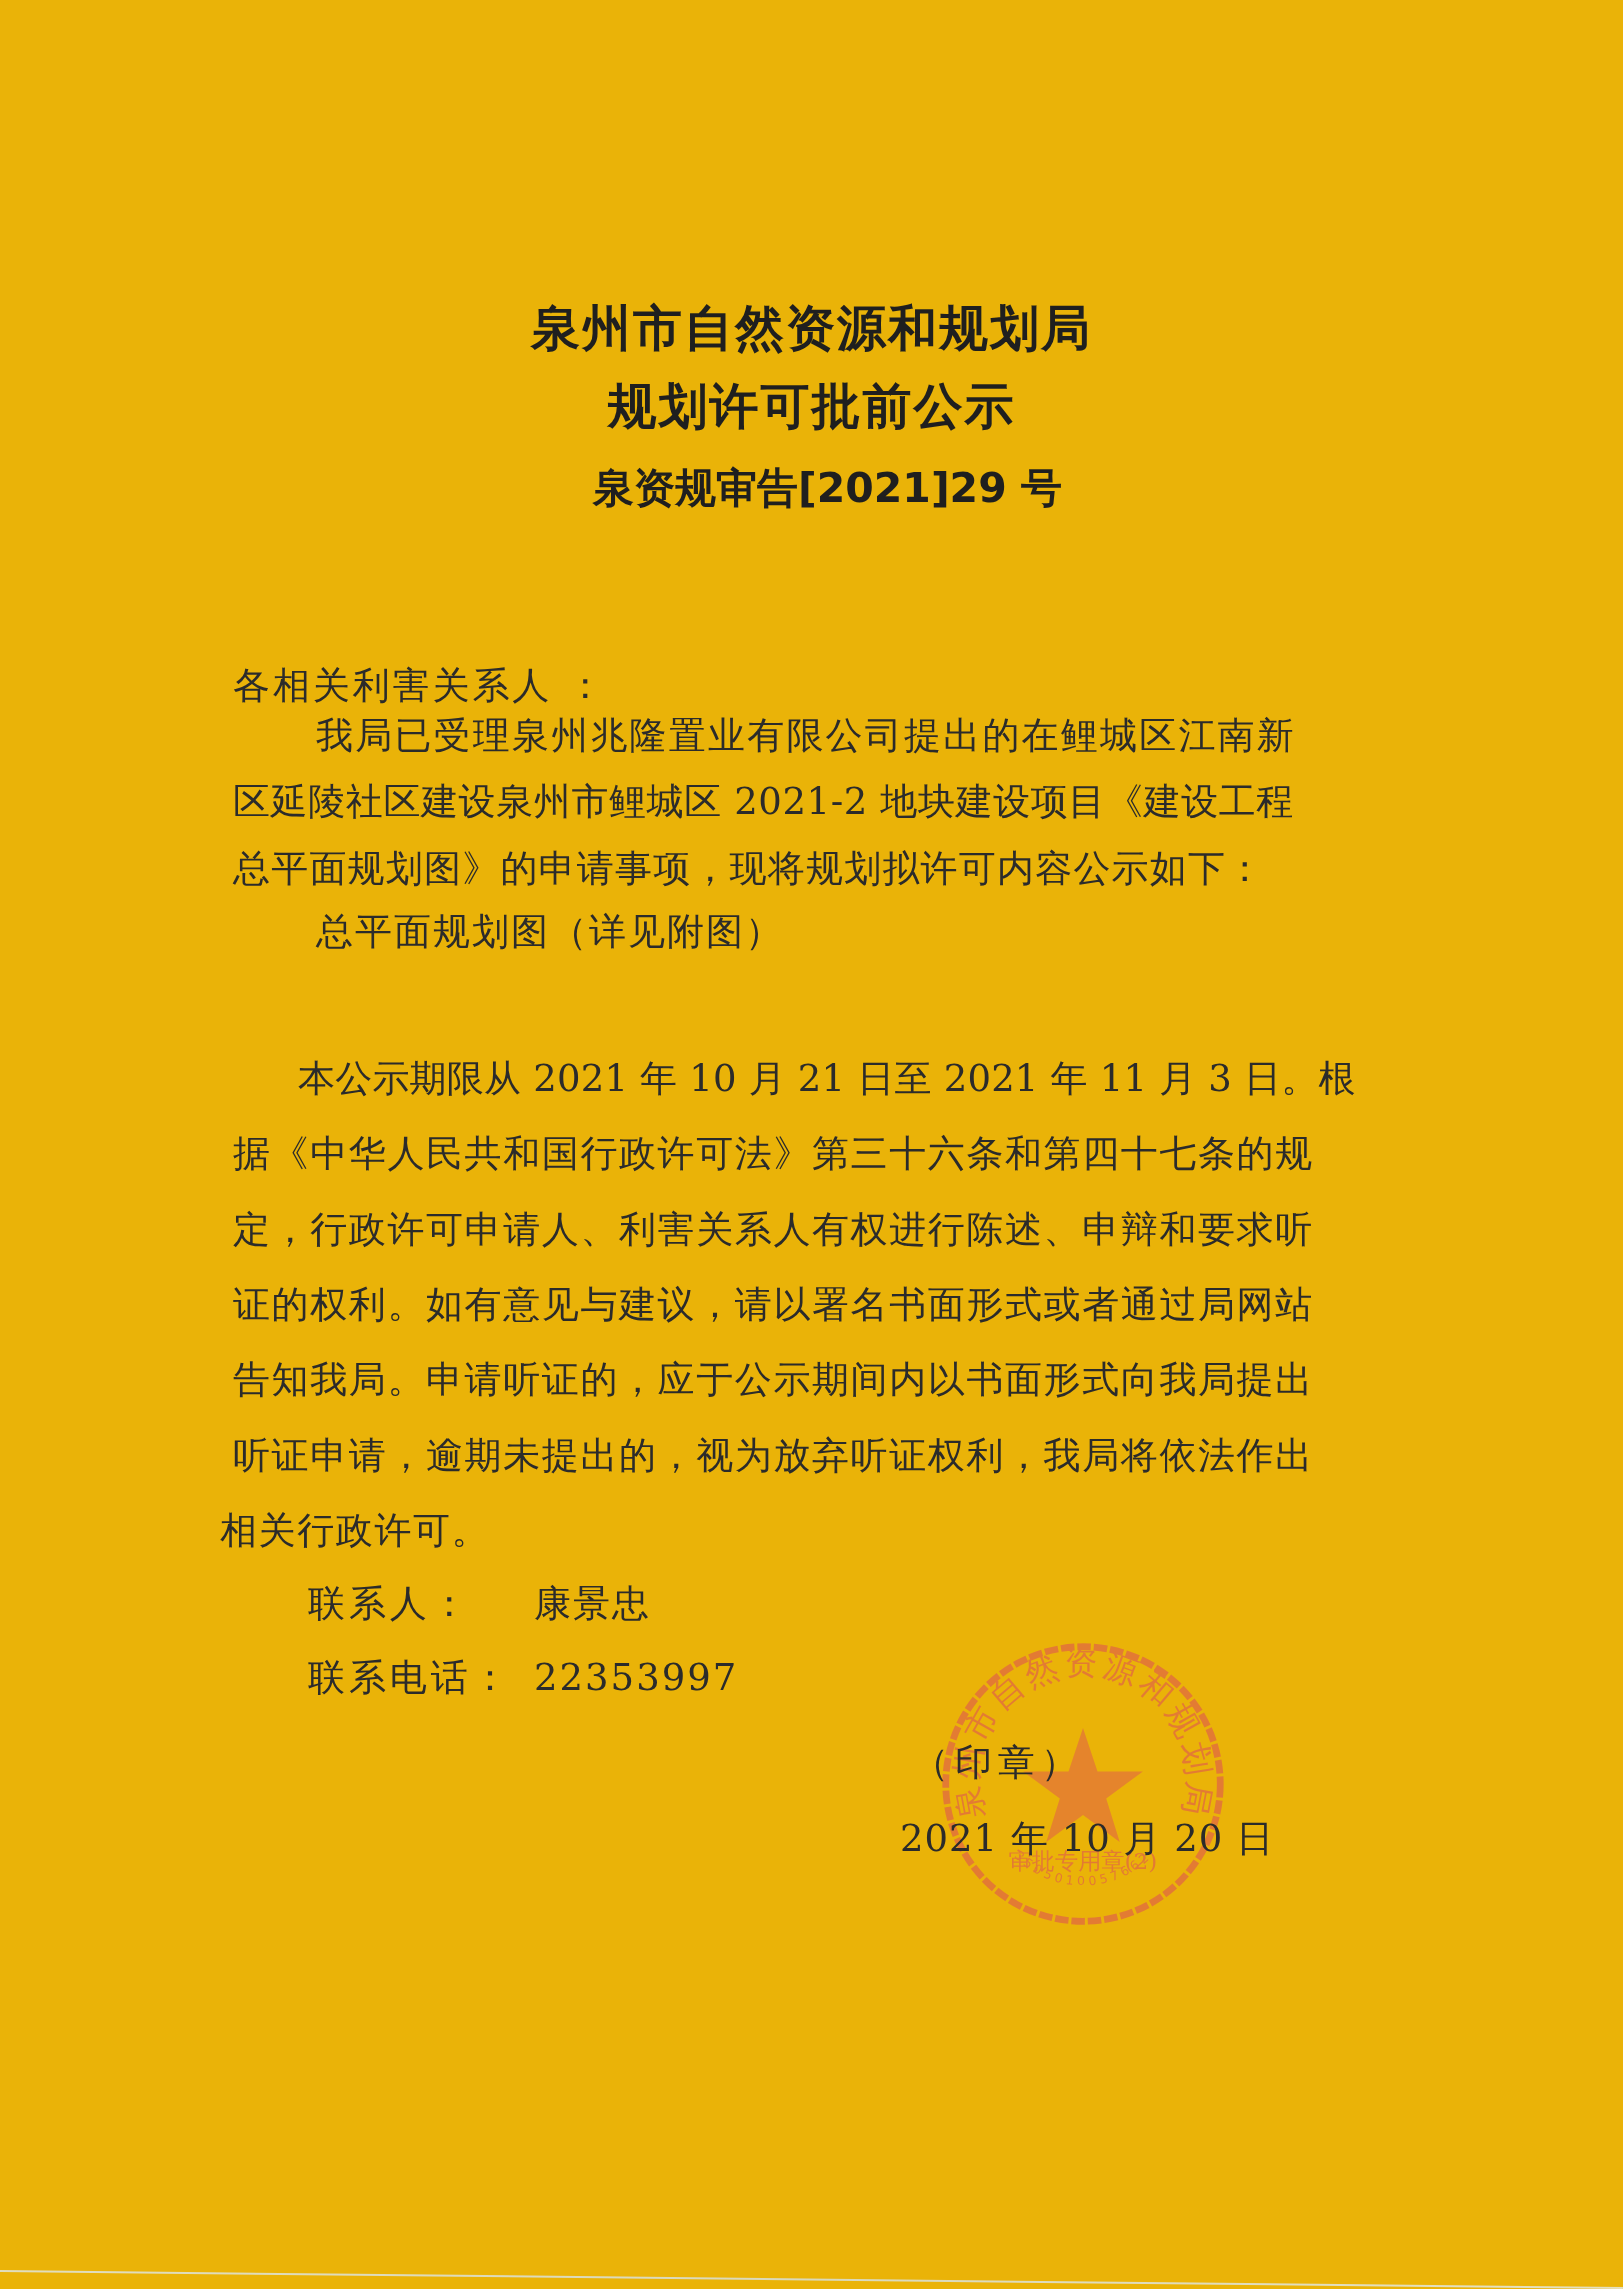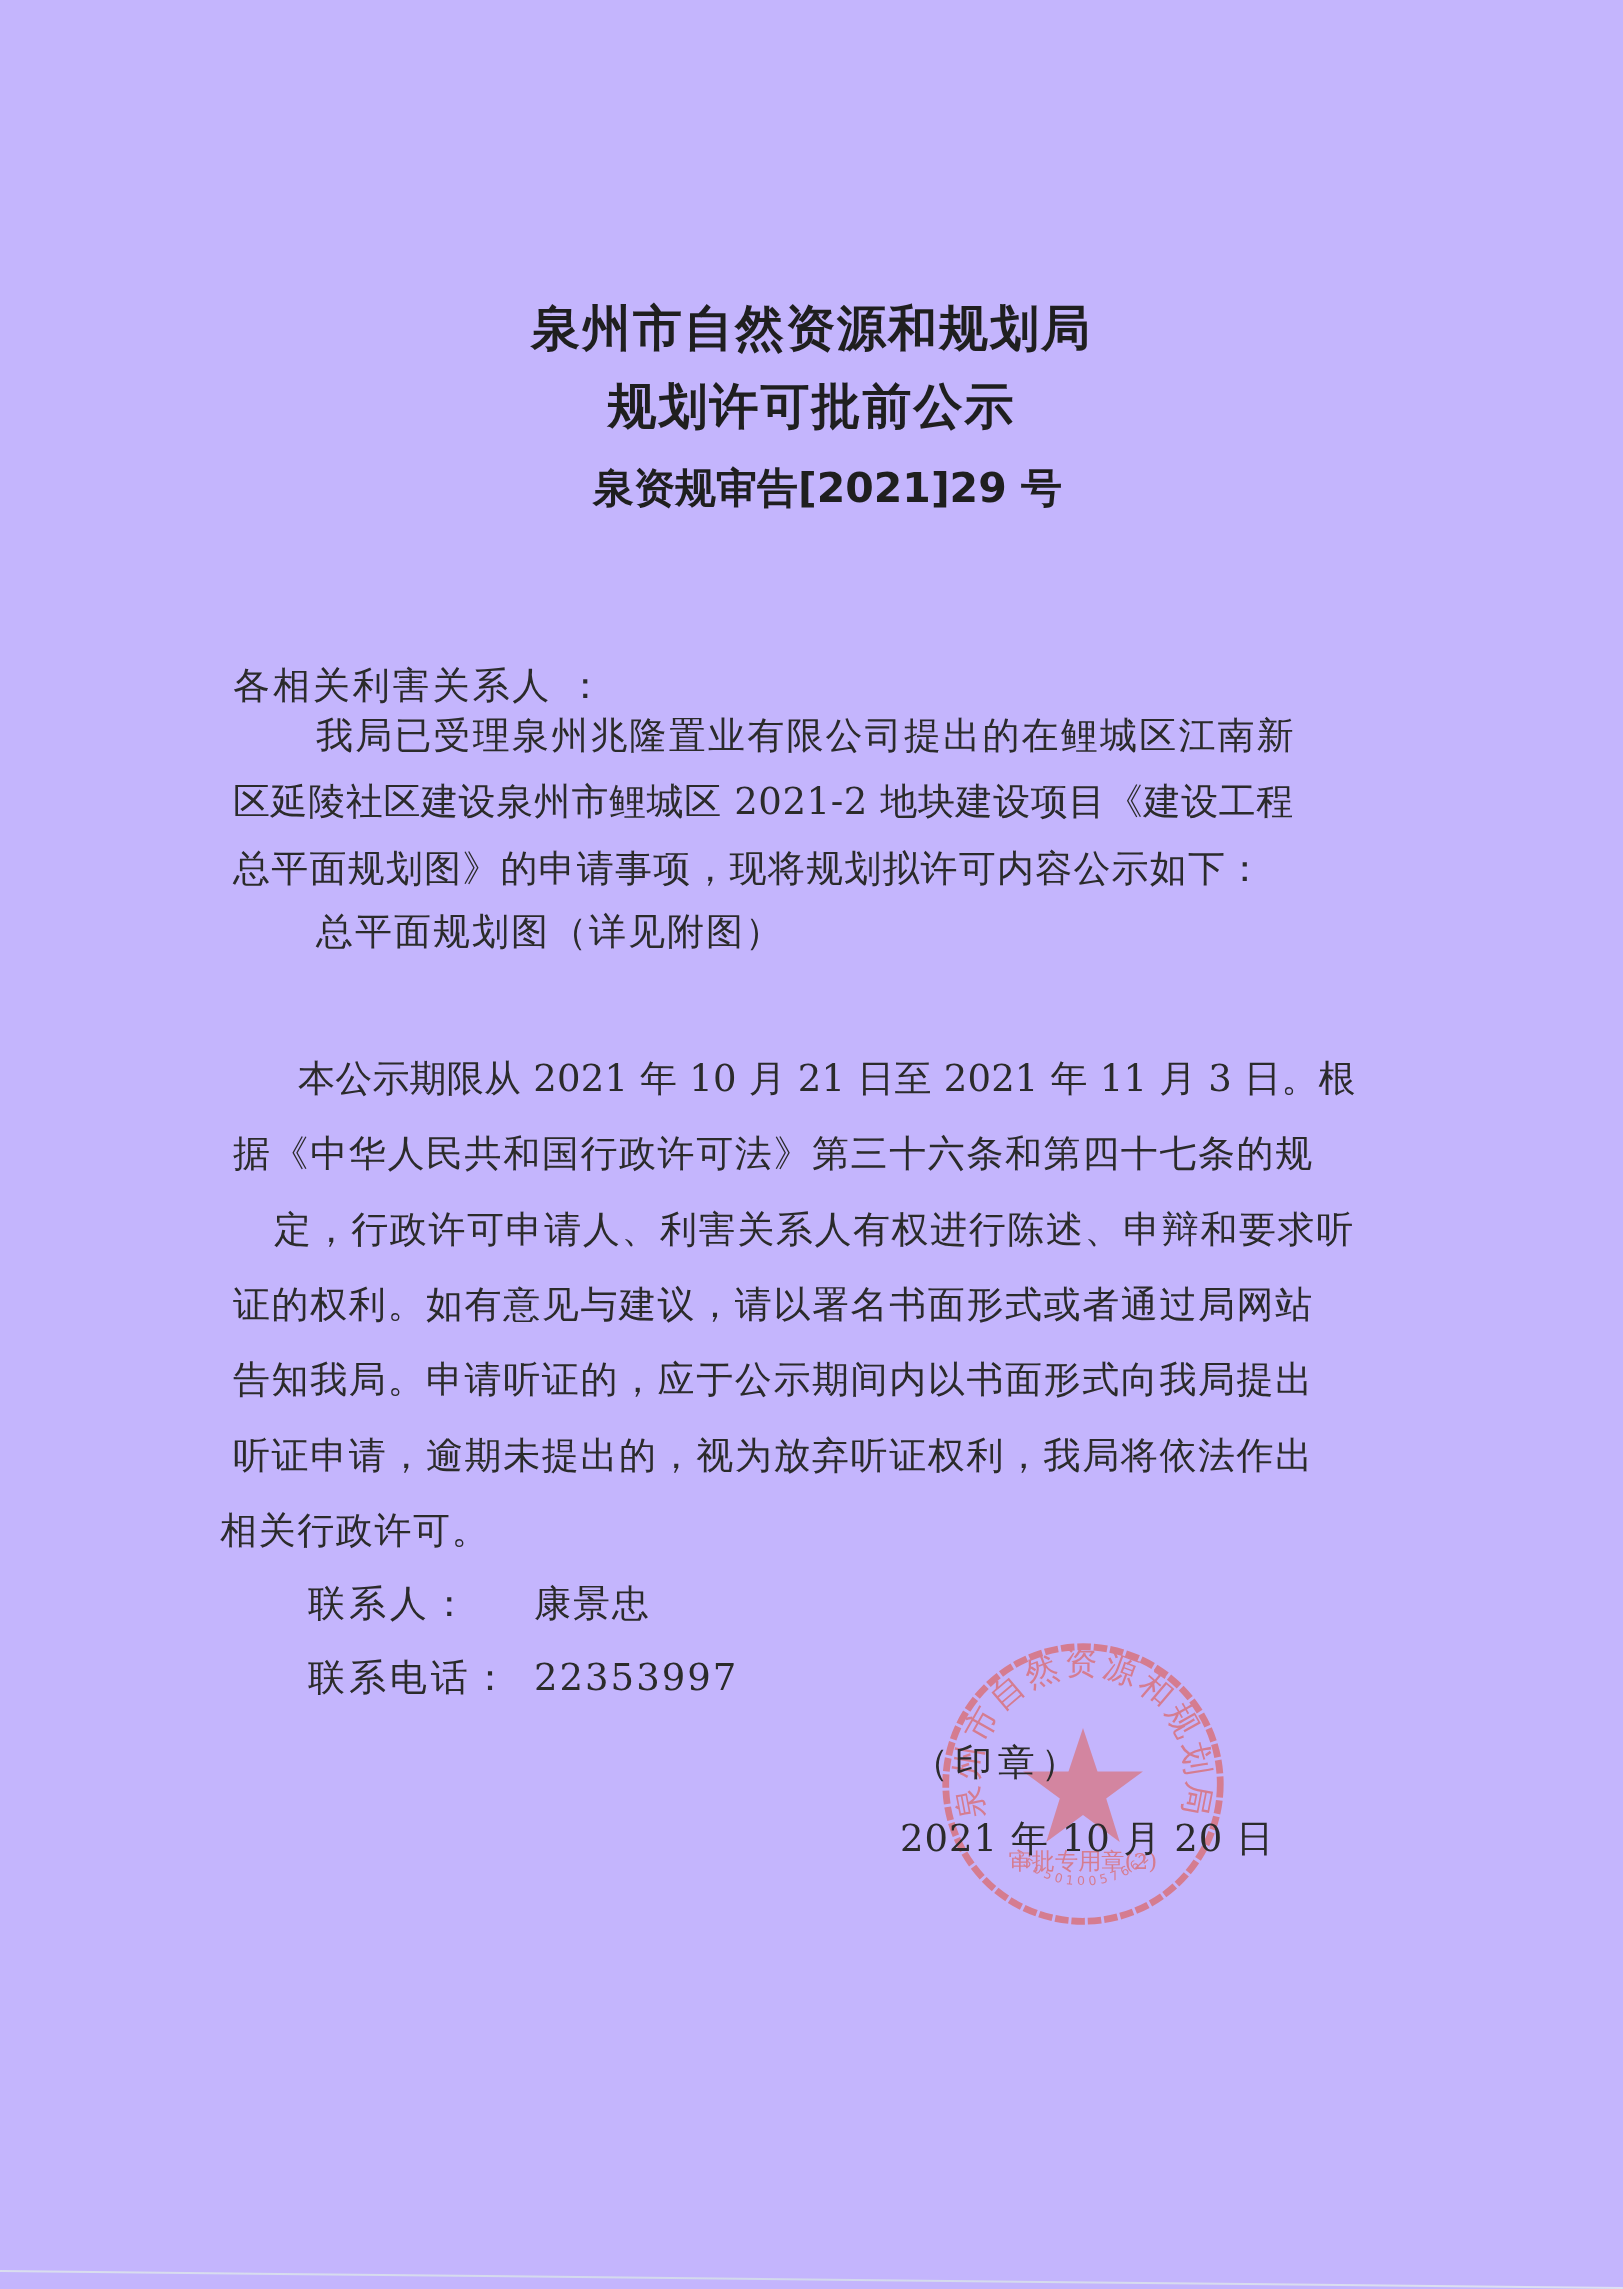--- a/index.html
+++ b/index.html
@@ -12,21 +12,21 @@
       height: 2290px;
       position: relative;
       overflow: hidden;
       font-family: "DejaVu Serif", "Liberation Serif", serif;
       color: #2a2a2a;
     }
     .page {
       position: absolute;
       left: 0; top: 0;
       width: 1623px; height: 2290px;
-      background: #c4b5fd;
+      background: #eab308;
     }
     .title {
       position: absolute;
       left: 0; width: 1623px;
       text-align: center;
       font-family: "DejaVu Sans", "Liberation Sans", sans-serif;
       font-weight: bold;
       color: #1f1f1f;
       letter-spacing: 2px;
     }
@@ -42,21 +42,21 @@
       color: #2b2b2b;
     }
     .salutation { left: 233px; top: 641px; letter-spacing: 2.9px; margin-top: 23px; }
     .p1-l1 { left: 316px; top: 714px; letter-spacing: 2.2px; }
     .p1-l2 { left: 233px; top: 780px; letter-spacing: 0.6px; }
     .p1-l3 { left: 233px; top: 847px; letter-spacing: 1.2px; }
     .attach { left: 316px; top: 910px; letter-spacing: 2px; }
 
     .p2-l1 { left: 298px; top: 1057px; letter-spacing: 0.2px; text-align: right; }
     .p2-l2 { left: 233px; top: 1132px; letter-spacing: 1.6px; }
-    .p2-l3 { left: 233px; top: 1208px; letter-spacing: 1.6px; margin-left: 41px; }
+    .p2-l3 { left: 233px; top: 1208px; letter-spacing: 1.6px; }
     .p2-l4 { left: 233px; top: 1283px; letter-spacing: 1.6px; }
     .p2-l5 { left: 233px; top: 1358px; letter-spacing: 1.6px; }
     .p2-l6 { left: 233px; top: 1434px; letter-spacing: 1.6px; }
     .p2-l7 { left: 220px; top: 1509px; letter-spacing: 1.6px; }
 
     .contact-label { left: 308px; letter-spacing: 3.9px; }
     .contact-value { left: 534px; letter-spacing: 2px; }
     .c1 { top: 1582px; }
     .c2 { top: 1656px; }
 

